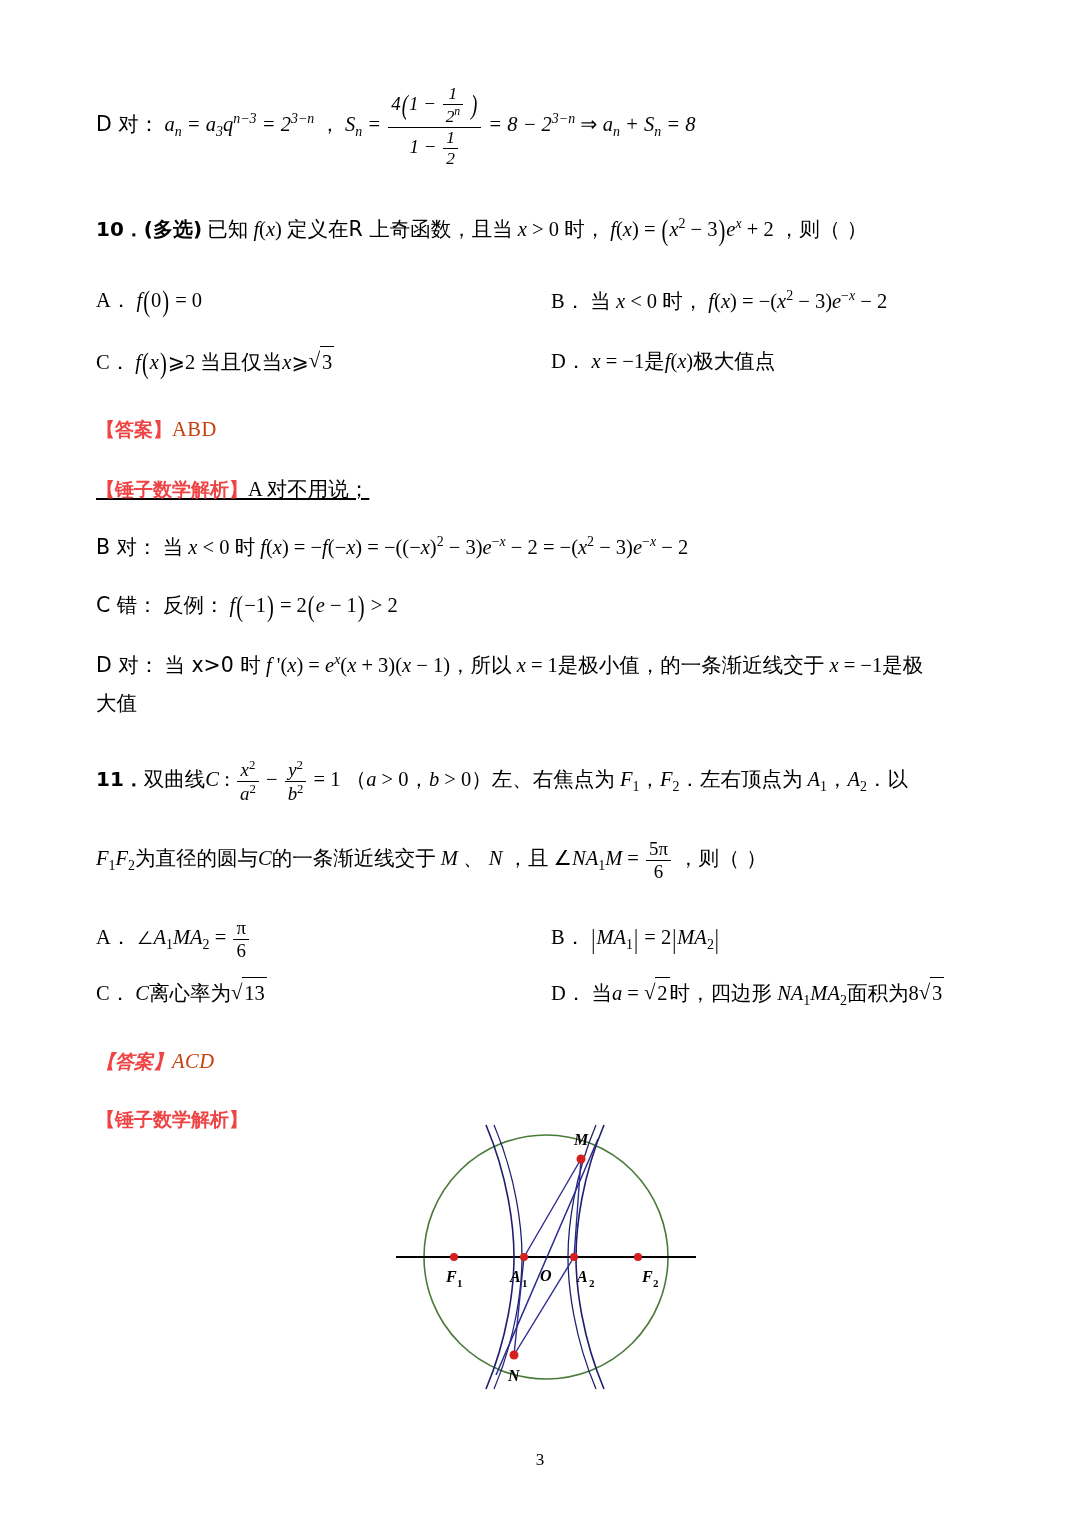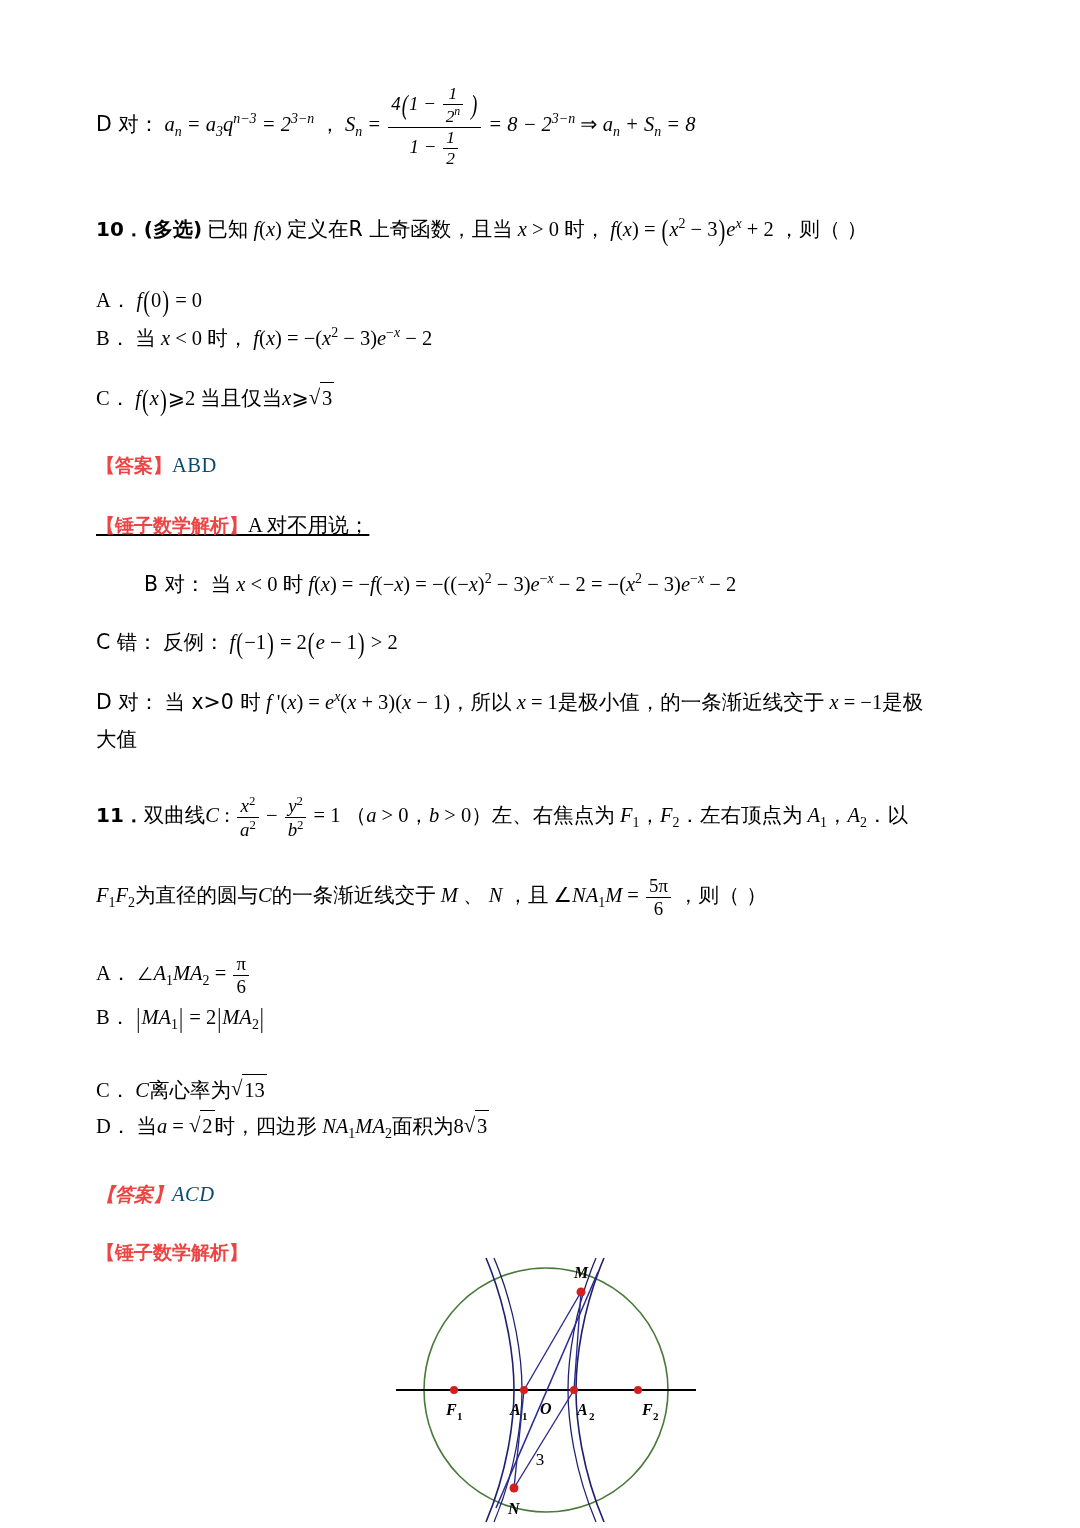--- a/index.html
+++ b/index.html
@@ -51,21 +51,21 @@
   }
 
   
   .tag {
     color: #ef4444;
     font-family: "DejaVu Sans", sans-serif;
     font-weight: bold;
     font-size: 19px;
   }
   .tag-val {
-    color: #0c4a6e;
+    color: #c2410c;
     font-family: "Liberation Serif", serif;
     font-size: 20.5px;
     letter-spacing: 0.5px;
   }
 
   
   .frac {
     display: inline-block;
     vertical-align: middle;
     text-align: center;
@@ -109,21 +109,20 @@
   .abs {
     display: inline-block;
     transform: scaleY(1.35);
     vertical-align: middle;
     margin: 0 1px;
   }
 
   .two-col {
     display: flex;
     width: 100%;
-    flex-direction: column;
   }
   .col-a { width: 455px; }
   .col-b { flex: 1; }
 
   .qnum {
     font-family: "DejaVu Sans", sans-serif;
     font-weight: bold;
     font-size: 20px;
   }
 
@@ -192,31 +191,35 @@
         <span class="mathit">f</span><span class="mathup">(</span><span class="mathit">x</span><span class="mathup">)</span> = −<span class="mathup">(</span><span class="mathit">x</span><sup>2</sup> − 3<span class="mathup">)</span><span class="mathit">e</span><sup>−<span class="mathit">x</span></sup> − 2
       </div>
     </div>
 
     <div class="two-col" style="margin-bottom:30px;">
       <div class="col-a line">
         <span class="mathup">C．</span>
         <span class="mathit">f</span><span class="midparen">(</span><span class="mathit">x</span><span class="midparen">)</span><span class="mathup">⩾2</span>
         <span class="cn">当且仅当</span><span class="mathit">x</span><span class="mathup">⩾</span><span class="sqrt"><span class="rad">3</span></span>
       </div>
+      <div class="col-b line">
+        <span class="mathup">D．</span>
+        <span class="mathit">x</span> = −1<span class="cn">是</span><span class="mathit">f</span><span class="mathup">(</span><span class="mathit">x</span><span class="mathup">)</span><span class="cn">极大值点</span>
+      </div>
     </div>
 
     <div class="line" style="margin-bottom:28px;">
       <span class="tag">【答案】</span><span class="tag-val">ABD</span>
     </div>
 
     <div class="line" style="margin-bottom:26px;text-decoration:underline;">
       <span class="tag">【锤子数学解析】</span><span class="cn" style="font-family:'Liberation Serif',serif;">A 对不用说；</span>
     </div>
 
-    <div class="line" style="margin-bottom:26px;margin-left:48px;">
+    <div class="line" style="margin-bottom:26px;">
       <span class="cn">B 对：</span>
       <span class="cn">当</span> <span class="mathit">x</span> &lt; 0 <span class="cn">时</span>
       <span class="mathit">f</span>(<span class="mathit">x</span>) = −<span class="mathit">f</span>(−<span class="mathit">x</span>) = −((−<span class="mathit">x</span>)<sup>2</sup> − 3)<span class="mathit">e</span><sup>−<span class="mathit">x</span></sup> − 2 = −(<span class="mathit">x</span><sup>2</sup> − 3)<span class="mathit">e</span><sup>−<span class="mathit">x</span></sup> − 2
     </div>
 
     <div class="line" style="margin-bottom:26px;">
       <span class="cn">C 错：</span>
       <span class="cn">反例：</span>
       <span class="mathit">f</span><span class="midparen">(</span>−1<span class="midparen">)</span> = 2<span class="midparen">(</span><span class="mathit">e</span> − 1<span class="midparen">)</span> &gt; 2
     </div>
@@ -242,21 +245,21 @@
     </div>
 
     <div class="line" style="margin-bottom:34px;">
       <span class="mathit">F</span><sub>1</sub><span class="mathit">F</span><sub>2</sub><span class="cn">为直径的圆与</span><span class="mathit">C</span><span class="cn">的一条渐近线交于</span>
       <span class="mathit">M</span> <span class="cn">、</span> <span class="mathit">N</span> <span class="cn">，且</span>
       <span class="mathup">∠</span><span class="mathit">NA</span><sub>1</sub><span class="mathit">M</span> =
       <span class="frac"><span class="num">5π</span><span class="den">6</span></span>
       <span class="cn">，则（    ）</span>
     </div>
 
-    <div class="two-col" style="margin-bottom:34px;">
+    <div class="two-col" style="margin-bottom:12px;align-items:center;">
       <div class="col-a line">
         <span class="mathup">A．</span>
         <span class="mathup">∠</span><span class="mathit">A</span><sub>1</sub><span class="mathit">MA</span><sub>2</sub> =
         <span class="frac"><span class="num">π</span><span class="den">6</span></span>
       </div>
       <div class="col-b line">
         <span class="mathup">B．</span>
         <span class="abs">|</span><span class="mathit">MA</span><sub>1</sub><span class="abs">|</span> = 2<span class="abs">|</span><span class="mathit">MA</span><sub>2</sub><span class="abs">|</span>
       </div>
     </div>

